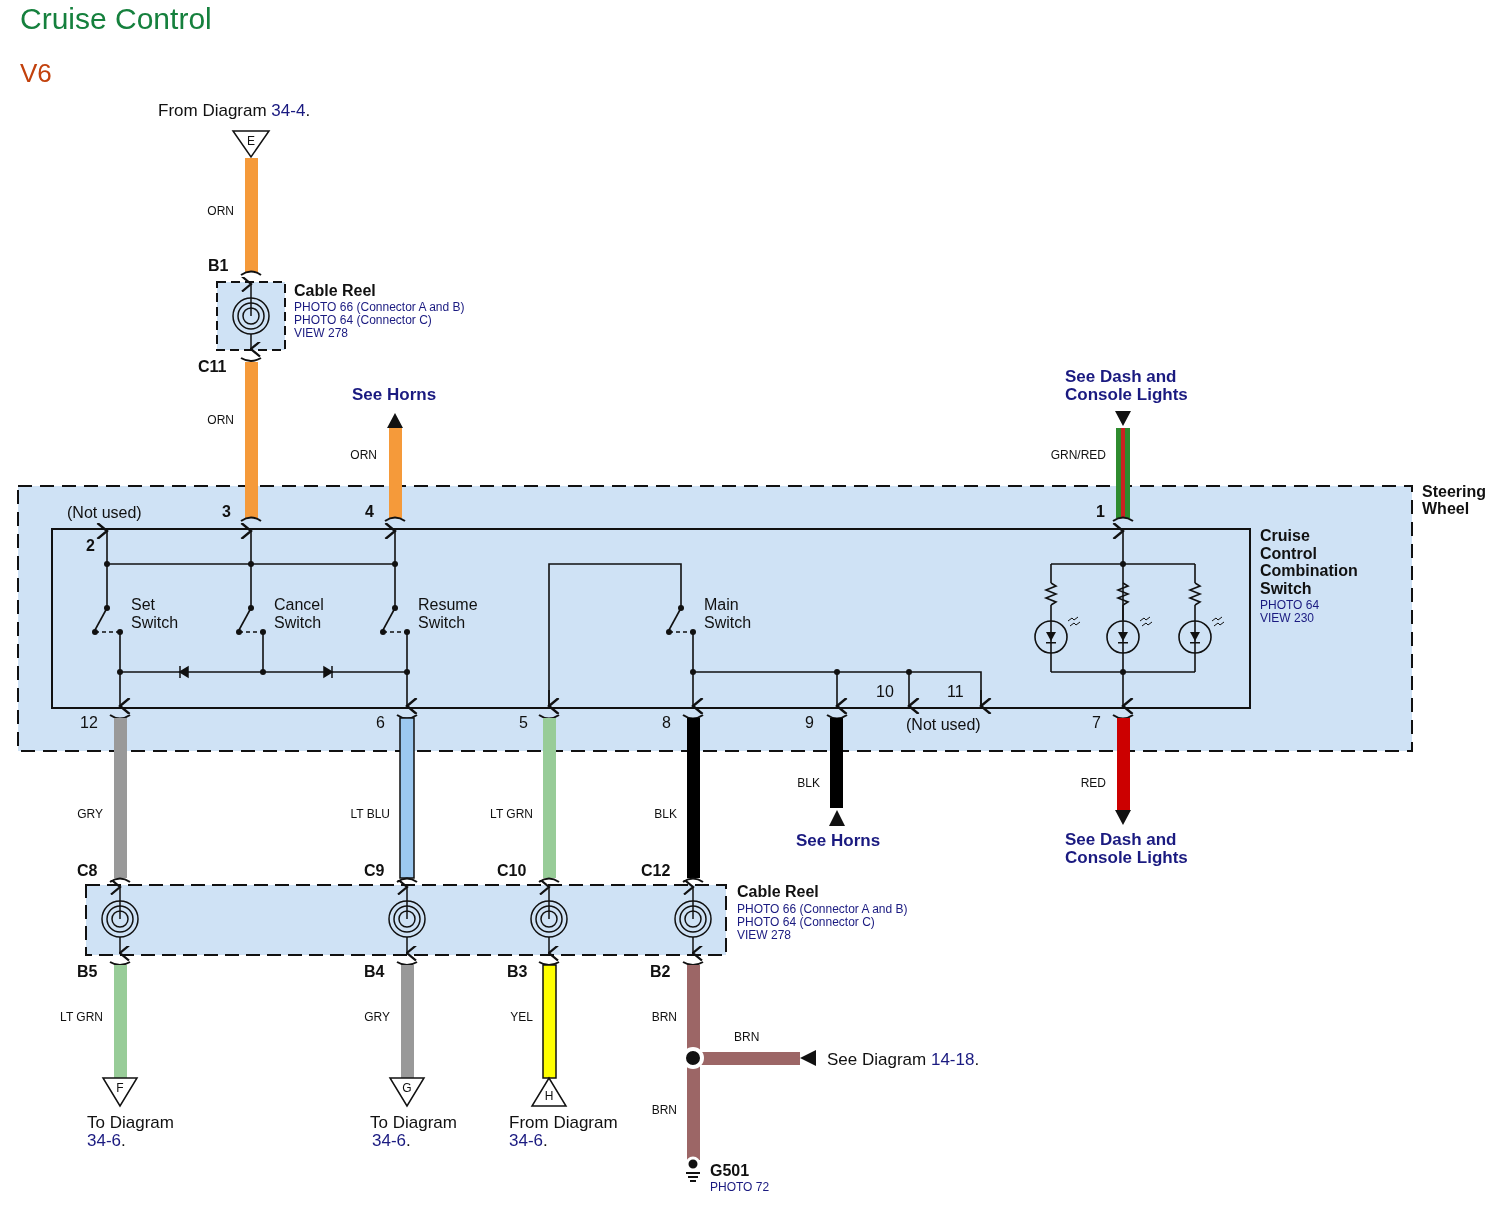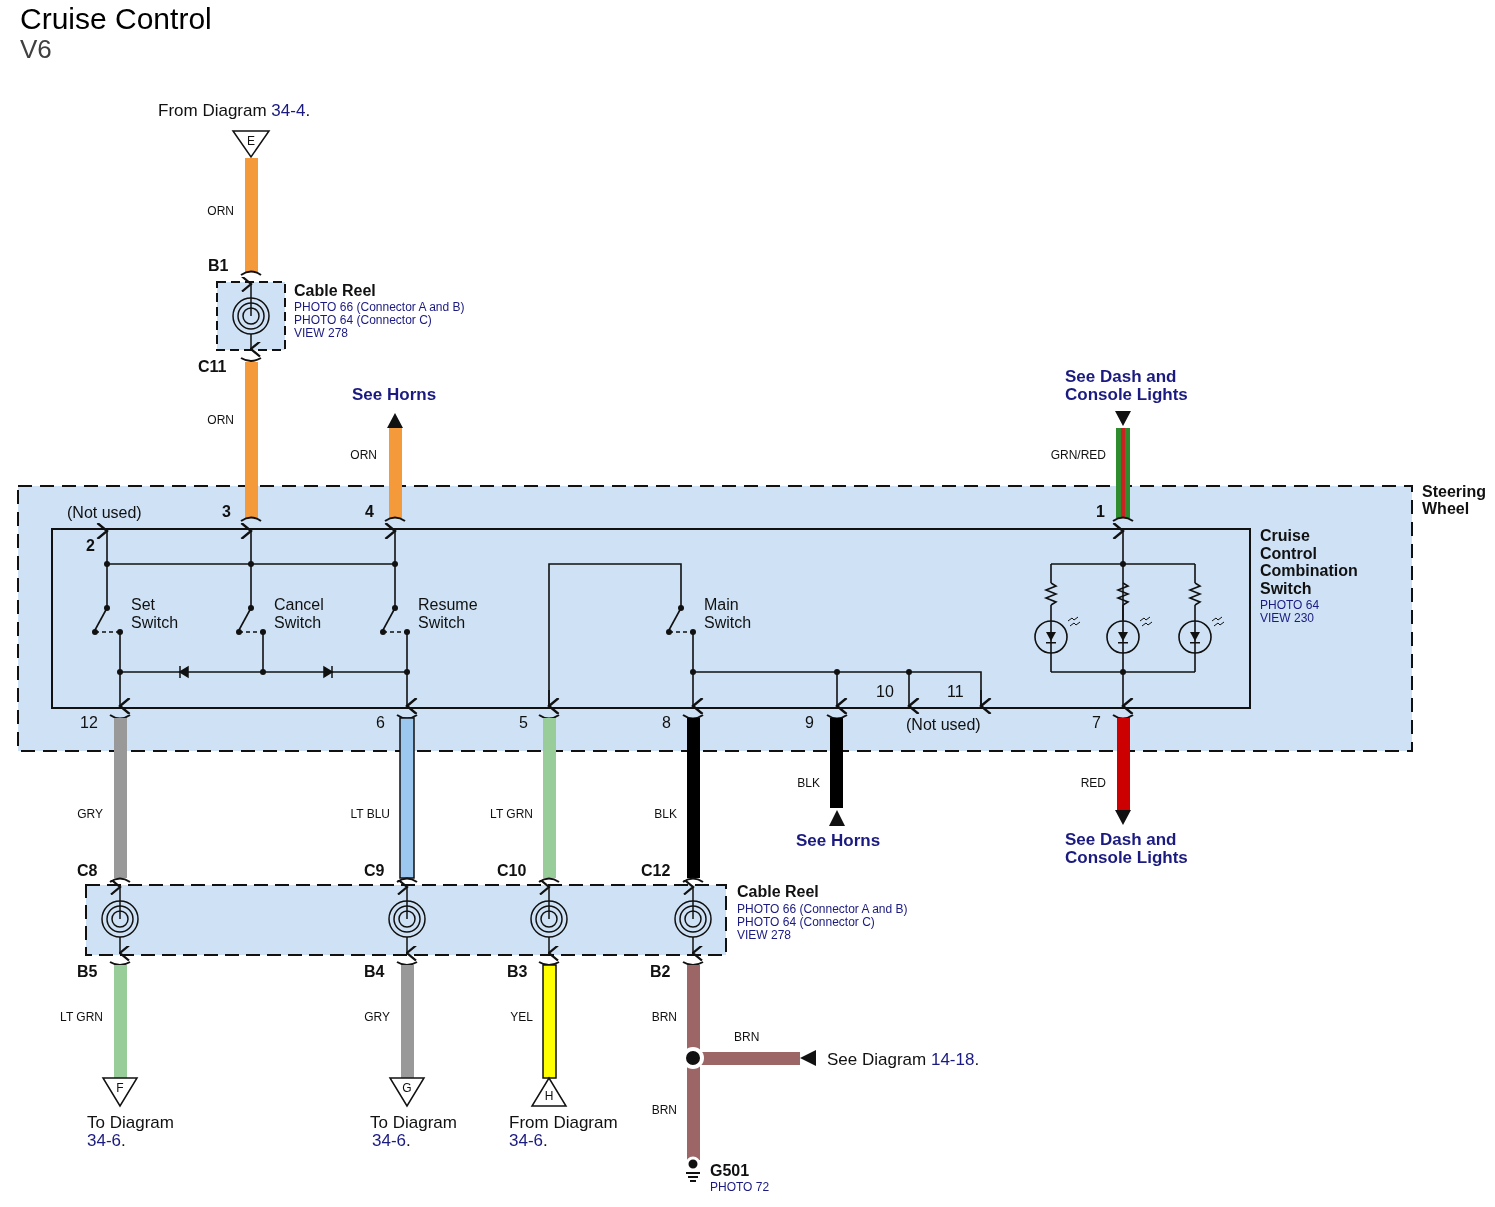--- a/index.html
+++ b/index.html
@@ -1,18 +1,18 @@
 <!DOCTYPE html>
 <html><head>
 <meta charset="utf-8">
 <style>
   html, body { margin: 0; padding: 0; background: #ffffff; }
   body { width: 1495px; height: 1207px; position: relative; overflow: hidden; font-family: "Liberation Sans", sans-serif; }
-  #title { position: absolute; left: 20px; top: 2px; font-size: 30px; color: #000000; }
-  #subtitle { position: absolute; left: 20px; top: 34px; font-size: 26px; color: #404040; }
+  #title { position: absolute; left: 20px; top: 2px; font-size: 30px; color: #15803d; }
+  #subtitle { position: absolute; left: 20px; top: 58px; font-size: 26px; color: #c2410c; }
   svg#diagram { position: absolute; left: 0; top: 0; }
   .lbl { font-family: "Liberation Sans", sans-serif; fill: #111; }
   .wirelbl { font-size: 12px; }
   .pin { font-size: 16px; }
   .bold { font-weight: bold; }
   .ref { fill: #1a1a80; }
   .small { font-size: 12px; }
   .comp { font-size: 16px; }
   .sw { font-size: 16px; }
 </style>

